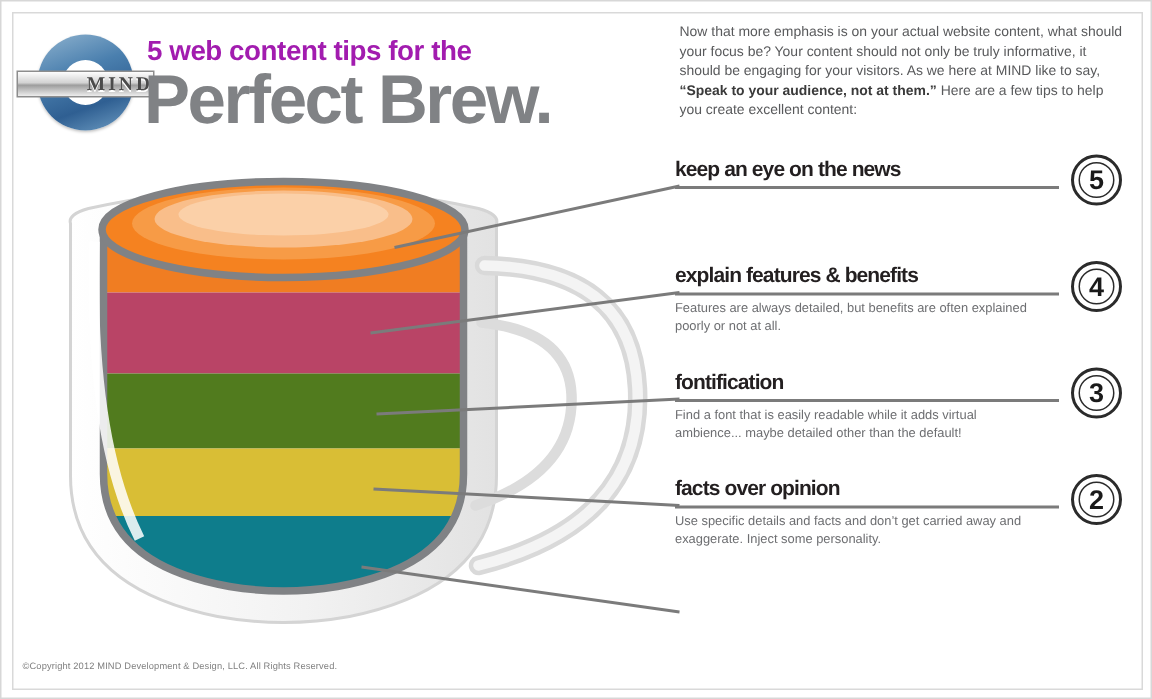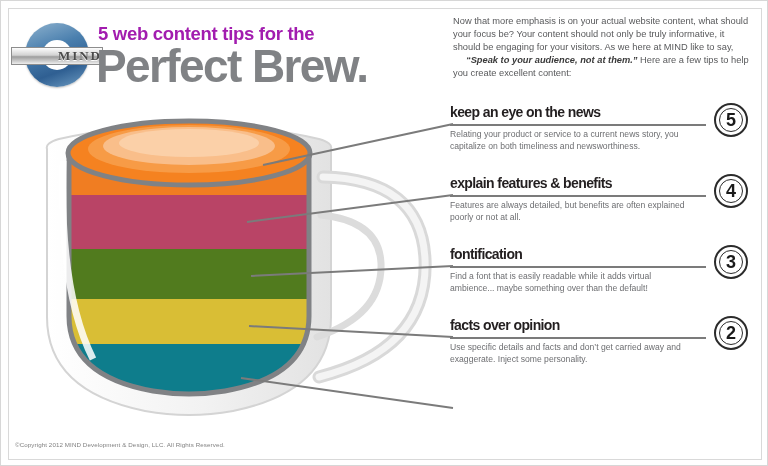--- a/index.html
+++ b/index.html
@@ -104,23 +104,21 @@
   .intro {
     position: absolute;
     left: 452px;
     top: 14px;
     width: 300px;
     font-size: 9.3px;
     line-height: 13px;
     color: #58595b;
   }
   .intro b {
-    font-style: italic;
     color: #3a3a3a;
-    margin-left: 13px;
   }
 
   
   .tips {
     position: absolute;
     left: 449px;
     top: 100px;
     width: 304px;
   }
   .tip {
@@ -268,39 +266,38 @@
       <path d="M248 235 L452 246"></path>
       <path d="M240 287 L452 317"></path>
     </g>
   </svg>
 
   <div class="tips">
 
     <div class="tip">
       <div class="tip-title">keep an eye on the news</div>
       <div class="tip-rule"></div>
-      <div class="tip-body">Relating your product or service to a current news story, you capitalize on both timeliness and newsworthiness.</div>
       <div class="badge">
         <span>5</span>
       </div>
     </div>
 
     <div class="tip">
       <div class="tip-title">explain features &amp; benefits</div>
       <div class="tip-rule"></div>
       <div class="tip-body">Features are always detailed, but benefits are often explained poorly or not at all.</div>
       <div class="badge">
         <span>4</span>
       </div>
     </div>
 
     <div class="tip">
       <div class="tip-title">fontification</div>
       <div class="tip-rule"></div>
-      <div class="tip-body">Find a font that is easily readable while it adds virtual ambience... maybe something over than the default!</div>
+      <div class="tip-body">Find a font that is easily readable while it adds virtual ambience... maybe detailed other than the default!</div>
       <div class="badge">
         <span>3</span>
       </div>
     </div>
 
     <div class="tip">
       <div class="tip-title">facts over opinion</div>
       <div class="tip-rule"></div>
       <div class="tip-body">Use specific details and facts and don’t get carried away and exaggerate. Inject some personality.</div>
       <div class="badge">

